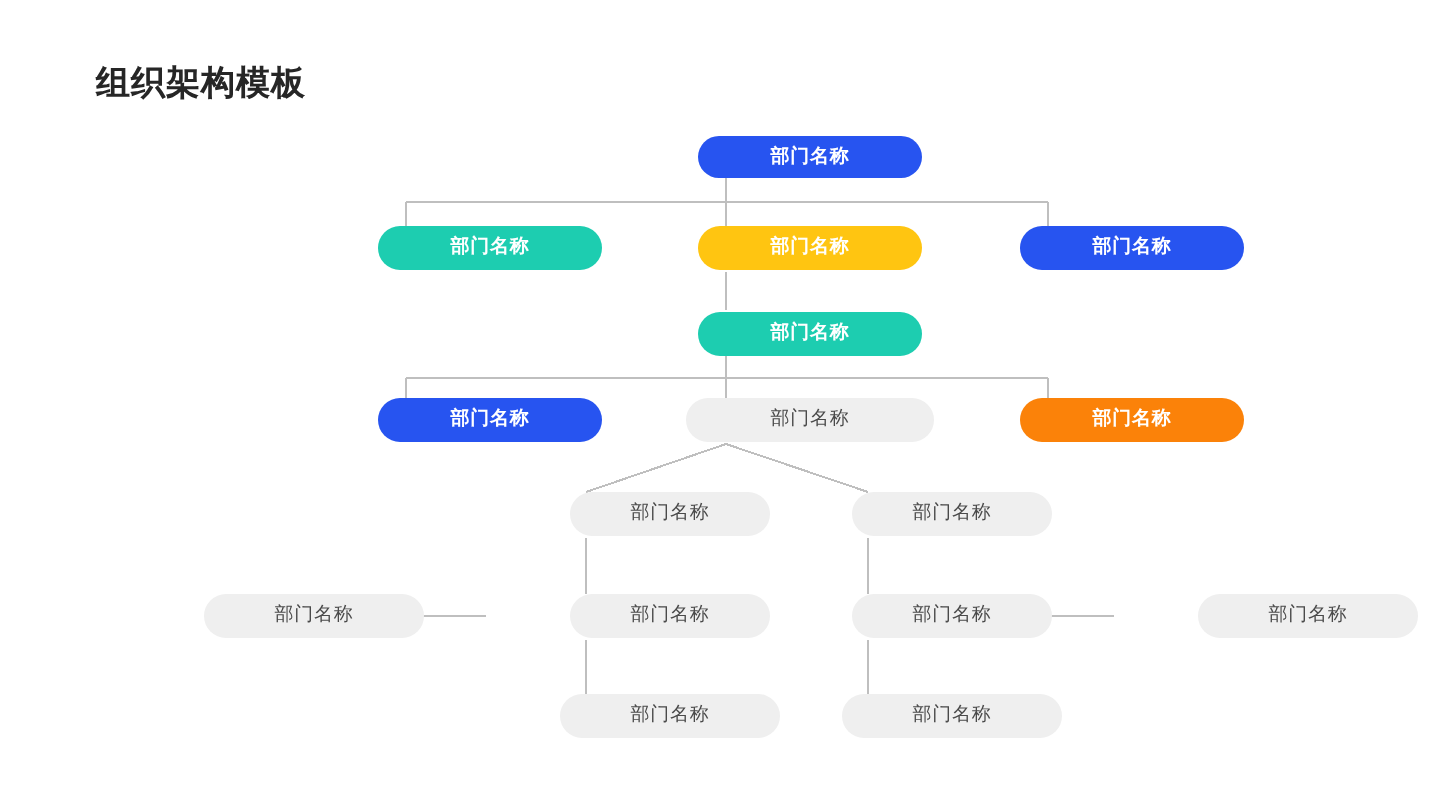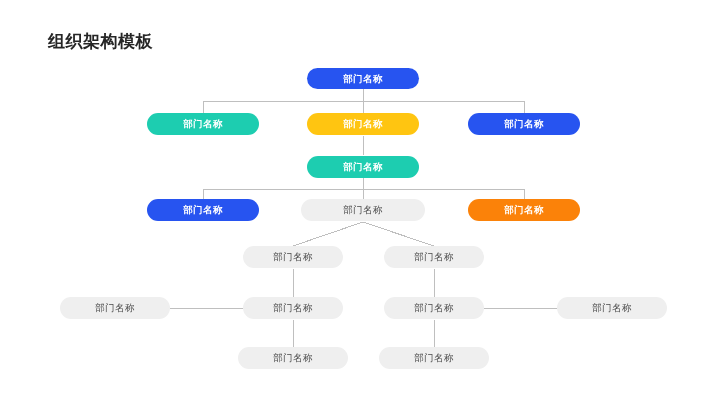--- a/index.html
+++ b/index.html
@@ -43,20 +43,21 @@
     box-sizing: border-box;
     display: flex;
     align-items: center;
     justify-content: center;
     border-radius: 999px;
     font-size: 9.5px;
     font-weight: bold;
     letter-spacing: 0.4px;
     white-space: nowrap;
     line-height: 1;
+    margin-left: 42px;
   }
   .n-blue   { background: #2754F0; color: #ffffff; }
   .n-teal   { background: #1DCDB0; color: #ffffff; }
   .n-yellow { background: #FFC511; color: #ffffff; }
   .n-orange { background: #FB8209; color: #ffffff; }
   .n-gray   { background: #EFEFEF; color: #4A4A4A; font-weight: normal; }
 </style>
 </head>
 <body>
 

